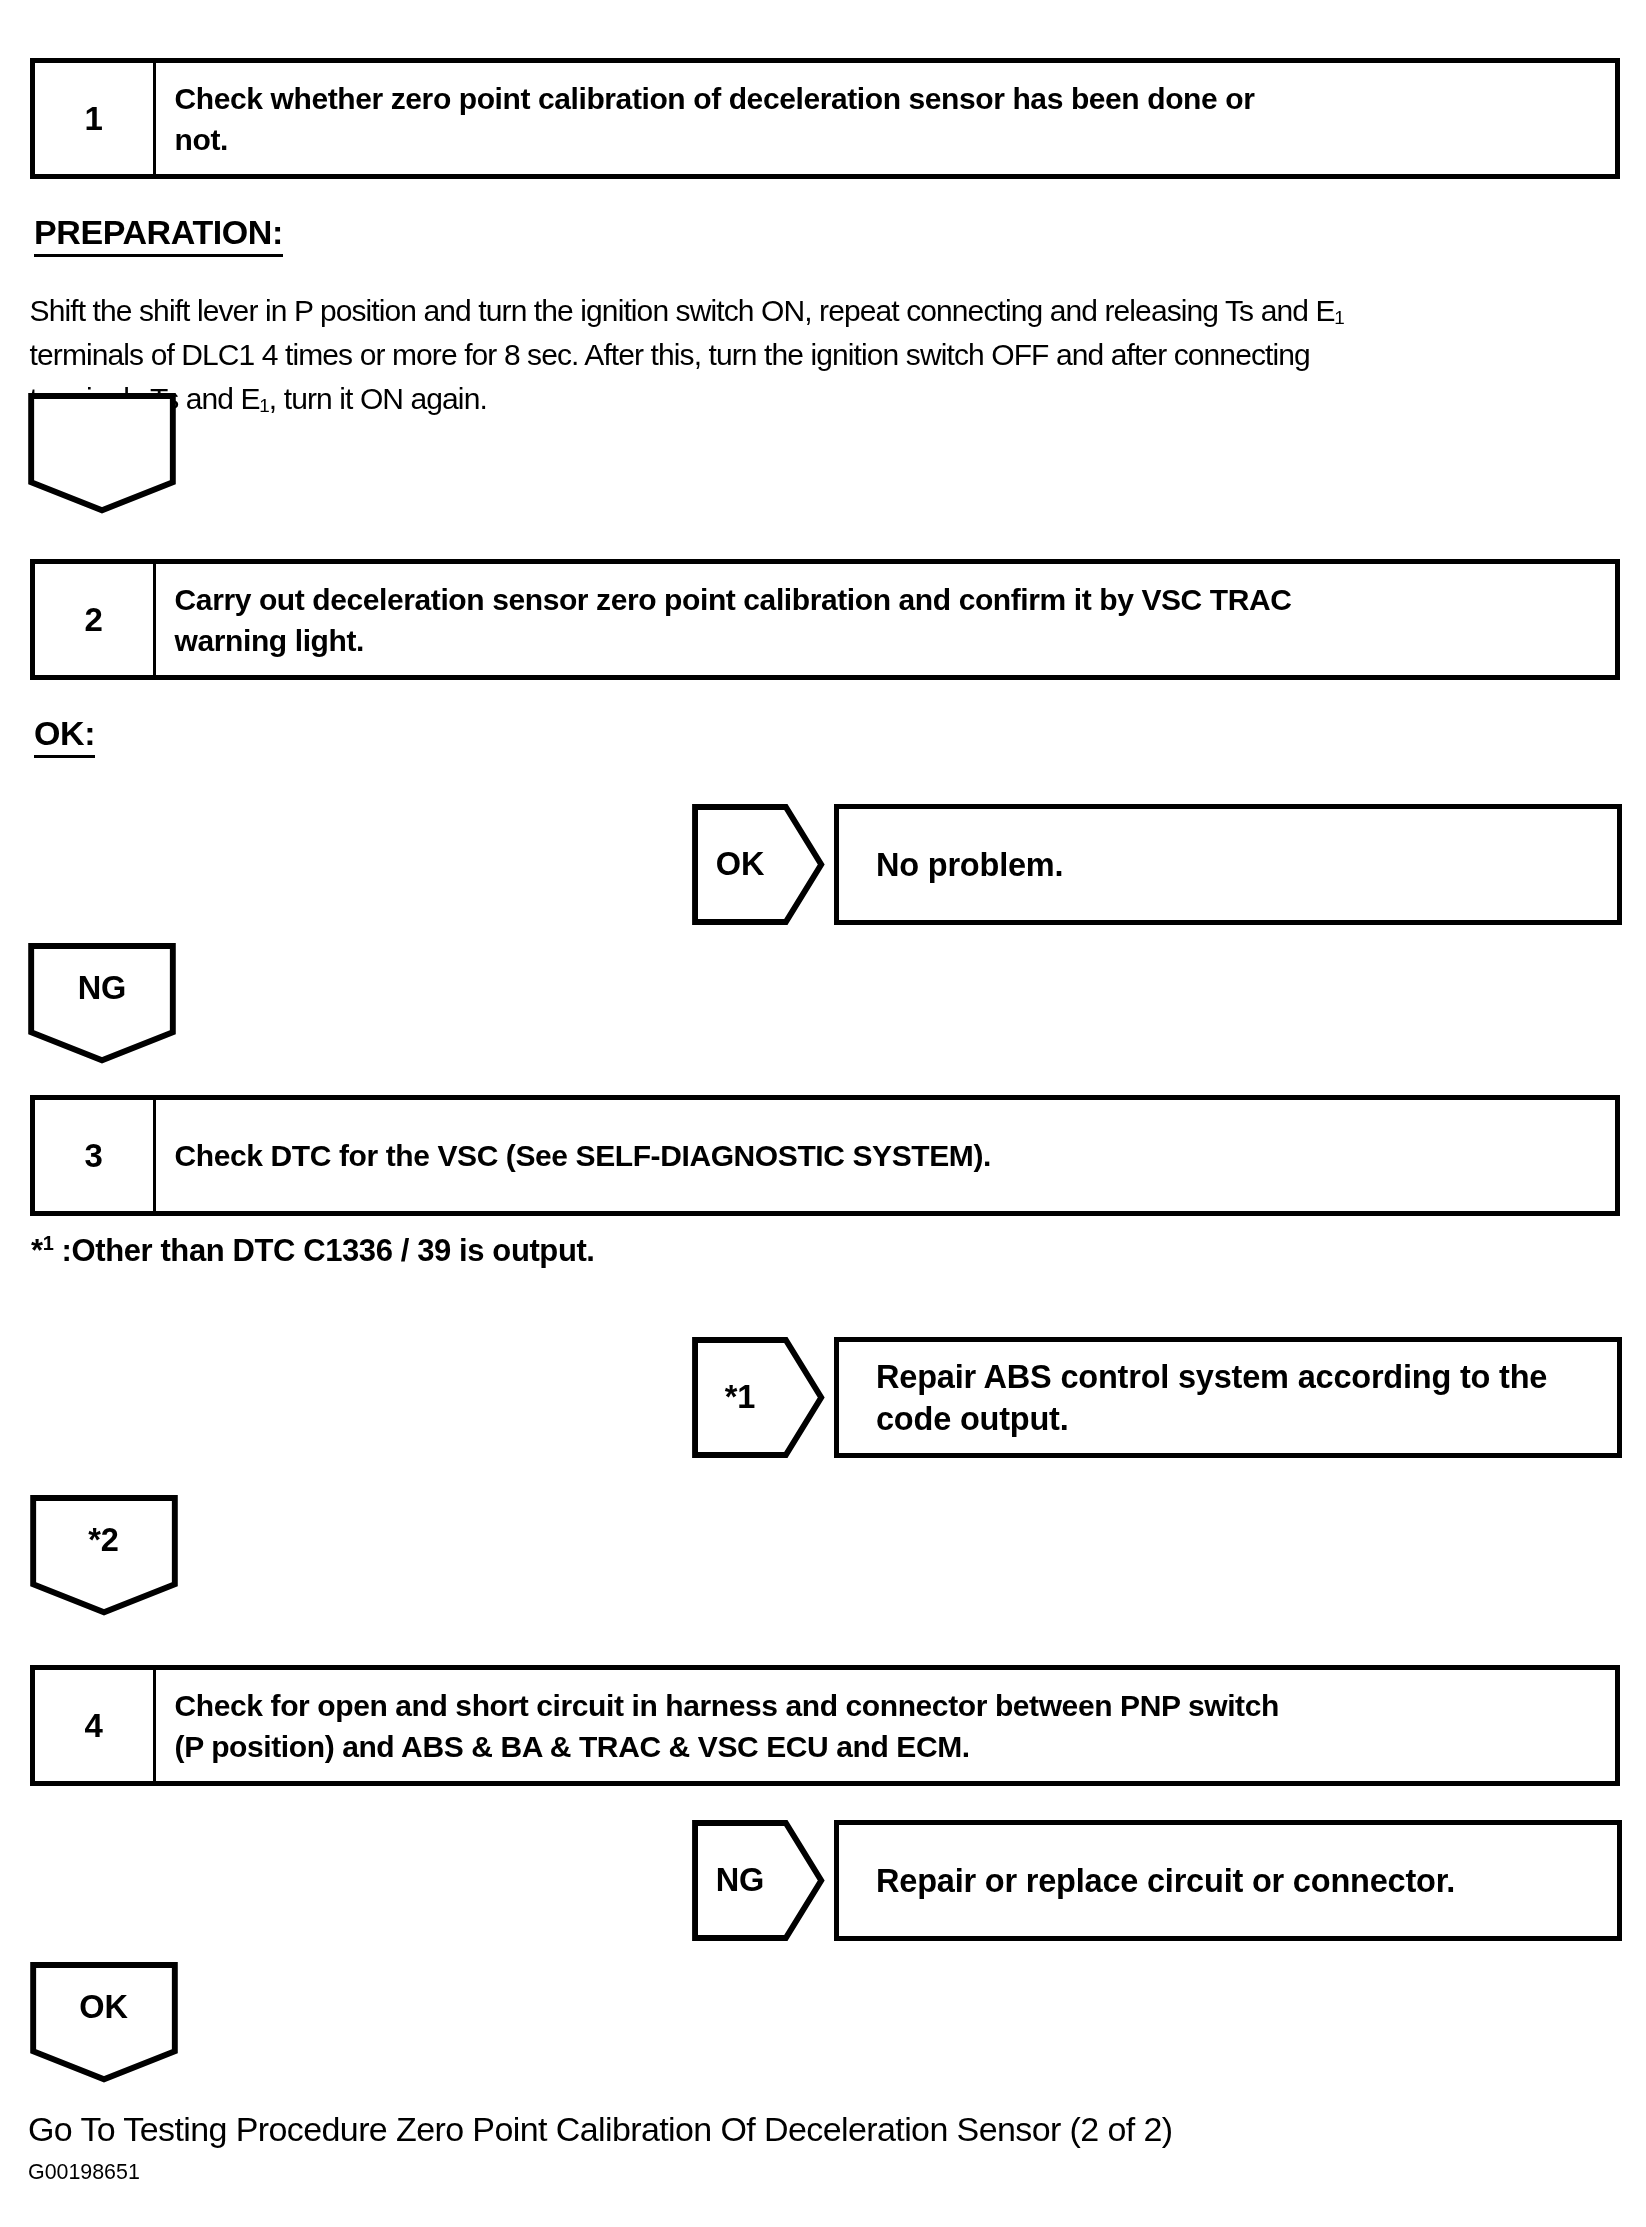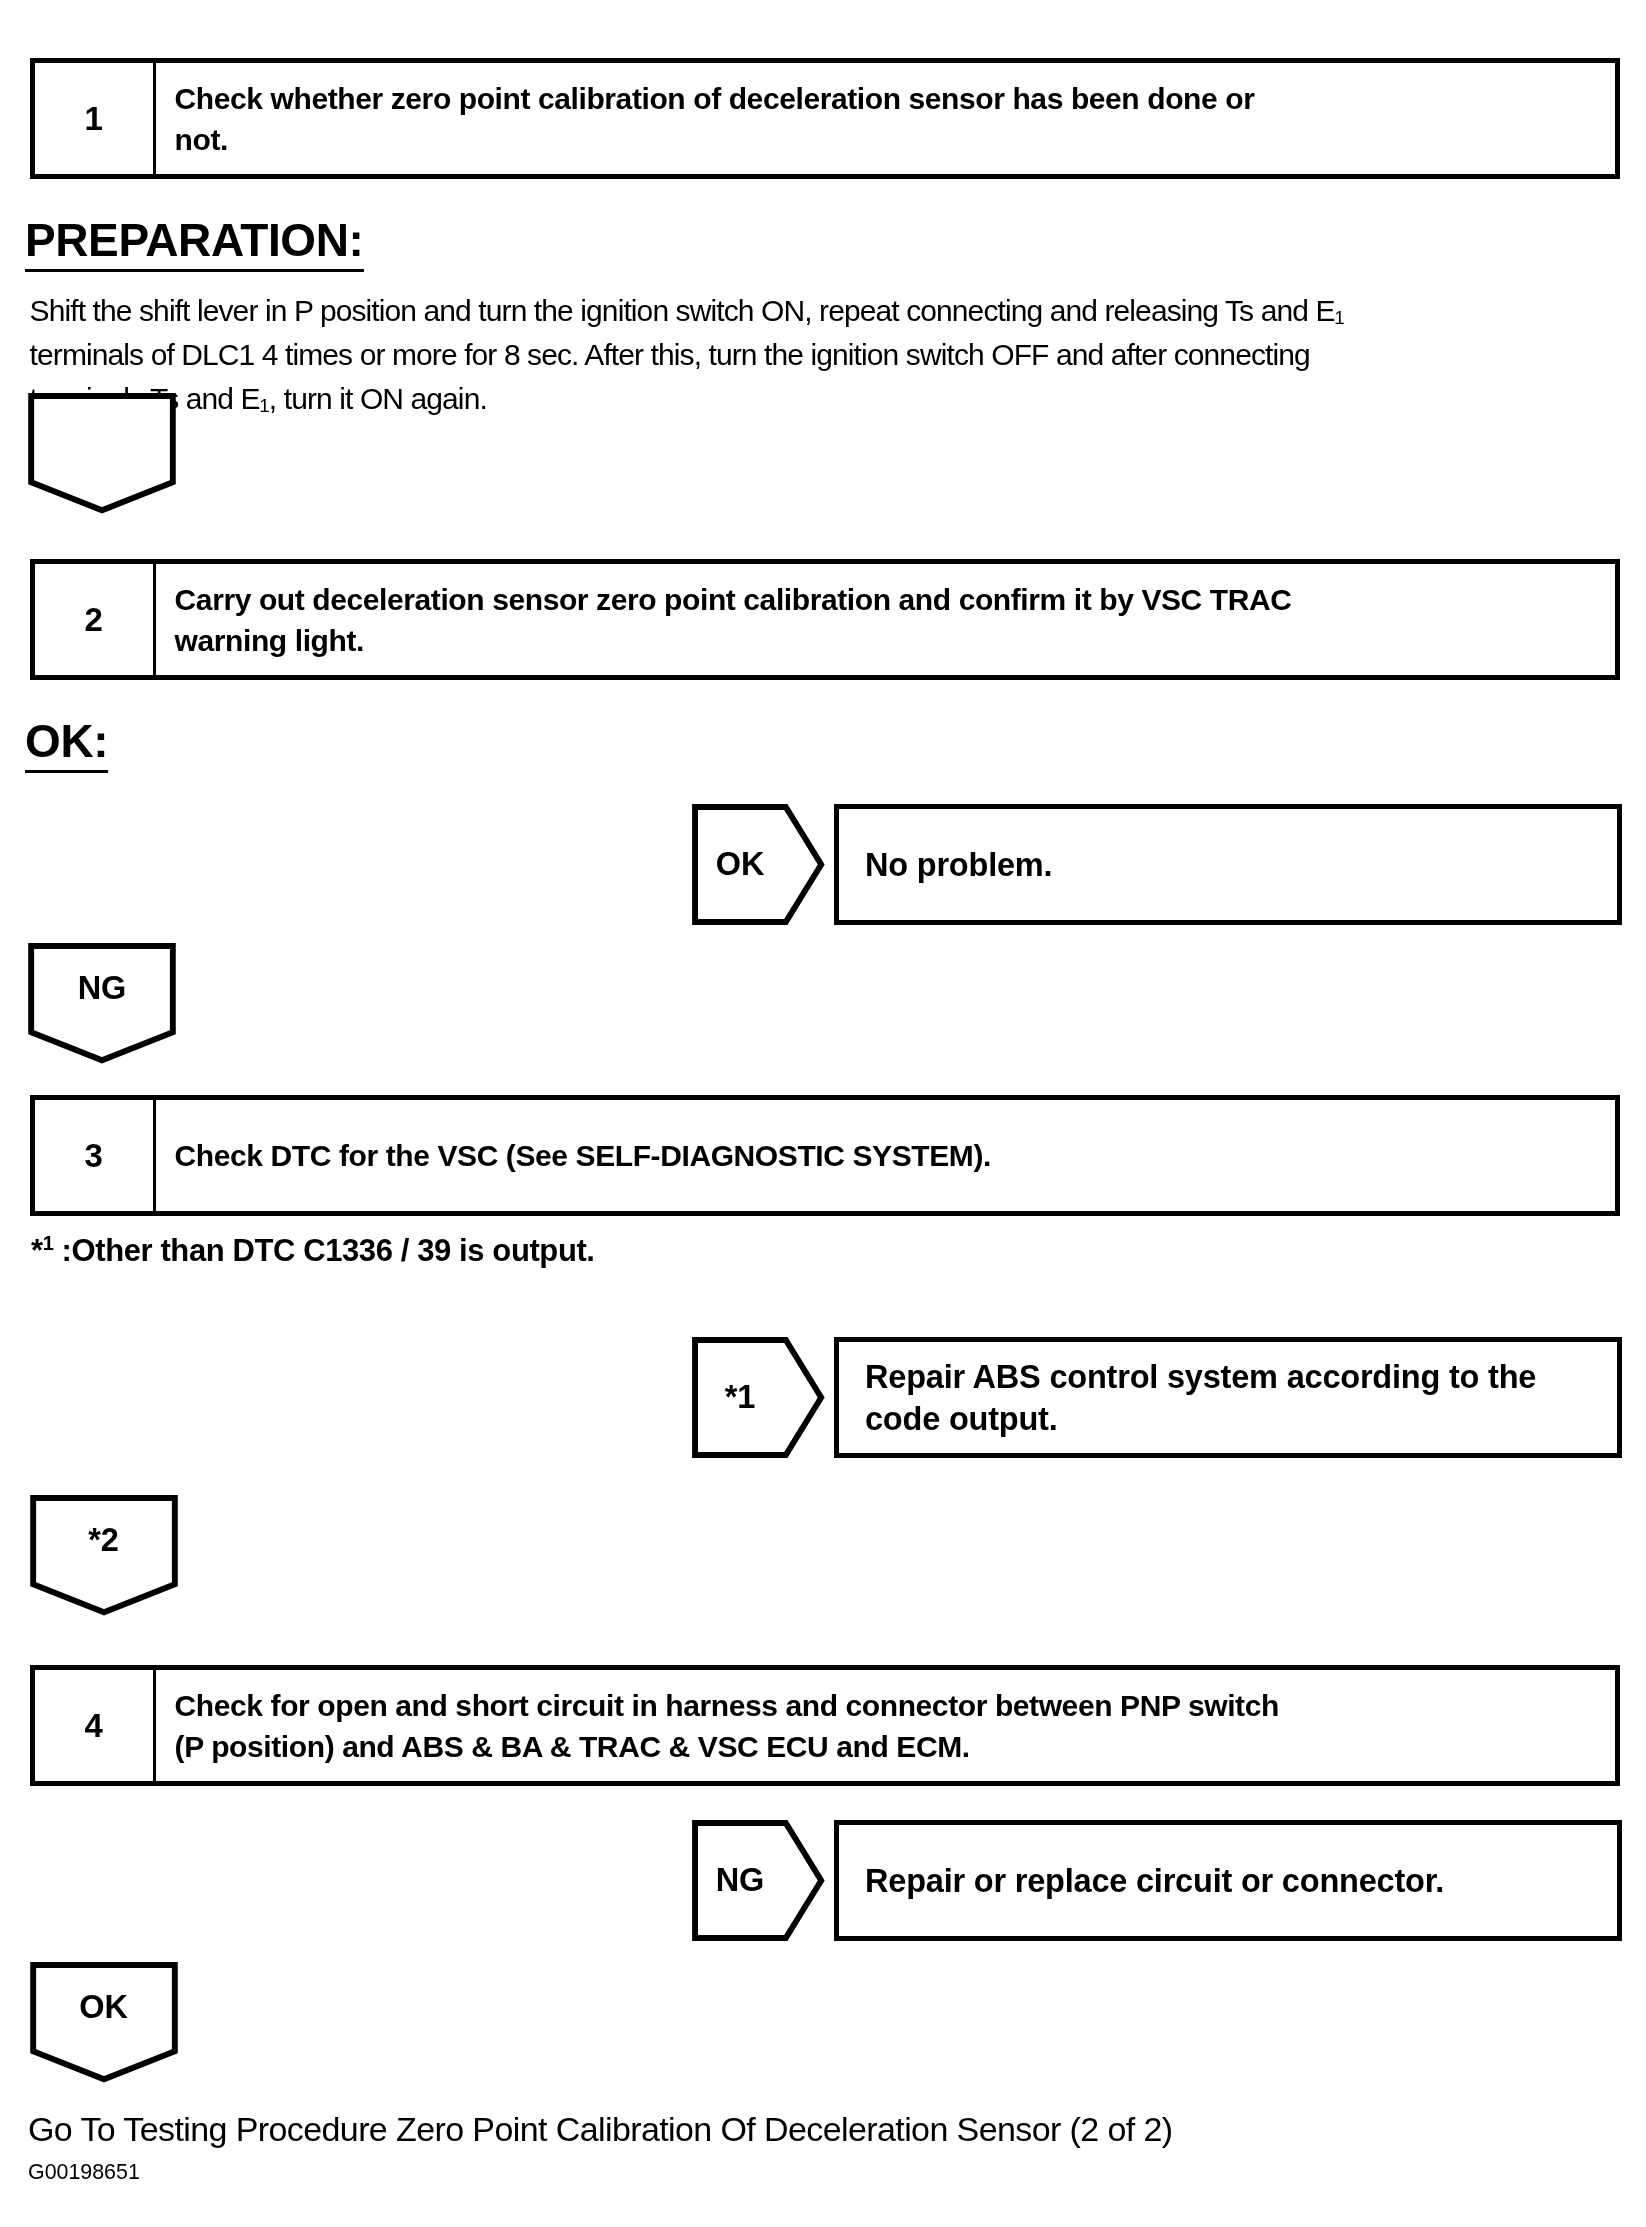--- a/index.html
+++ b/index.html
@@ -42,23 +42,23 @@
     font-weight: bold;
     font-size: 30px;
     line-height: 41px;
     letter-spacing: -0.4px;
     white-space: pre;
   }
 
   
   .heading {
     position: absolute;
-    left: 25px;
-    font-weight: bold;
-    font-size: 46px;
+    left: 34px;
+    font-weight: bold;
+    font-size: 34px;
     letter-spacing: -0.4px;
     border-bottom: 3.7px solid #000;
     padding-bottom: 2.2px;
   }
 
   .body-text {
     position: absolute;
     left: 29.6px;
     font-size: 30px;
     line-height: 44px;
@@ -121,21 +121,21 @@
   .result-box {
     position: absolute;
     left: 142px;
     top: 0;
     width: 788px;
     height: 121px;
     border: 5.2px solid #000;
     box-sizing: border-box;
     display: flex;
     align-items: center;
-    padding-left: 26px;
+    padding-left: 37px;
     font-weight: bold;
     font-size: 32.5px;
     line-height: 42px;
     letter-spacing: -0.2px;
     white-space: pre;
   }
 
   .note {
     position: absolute;
     left: 31px;

